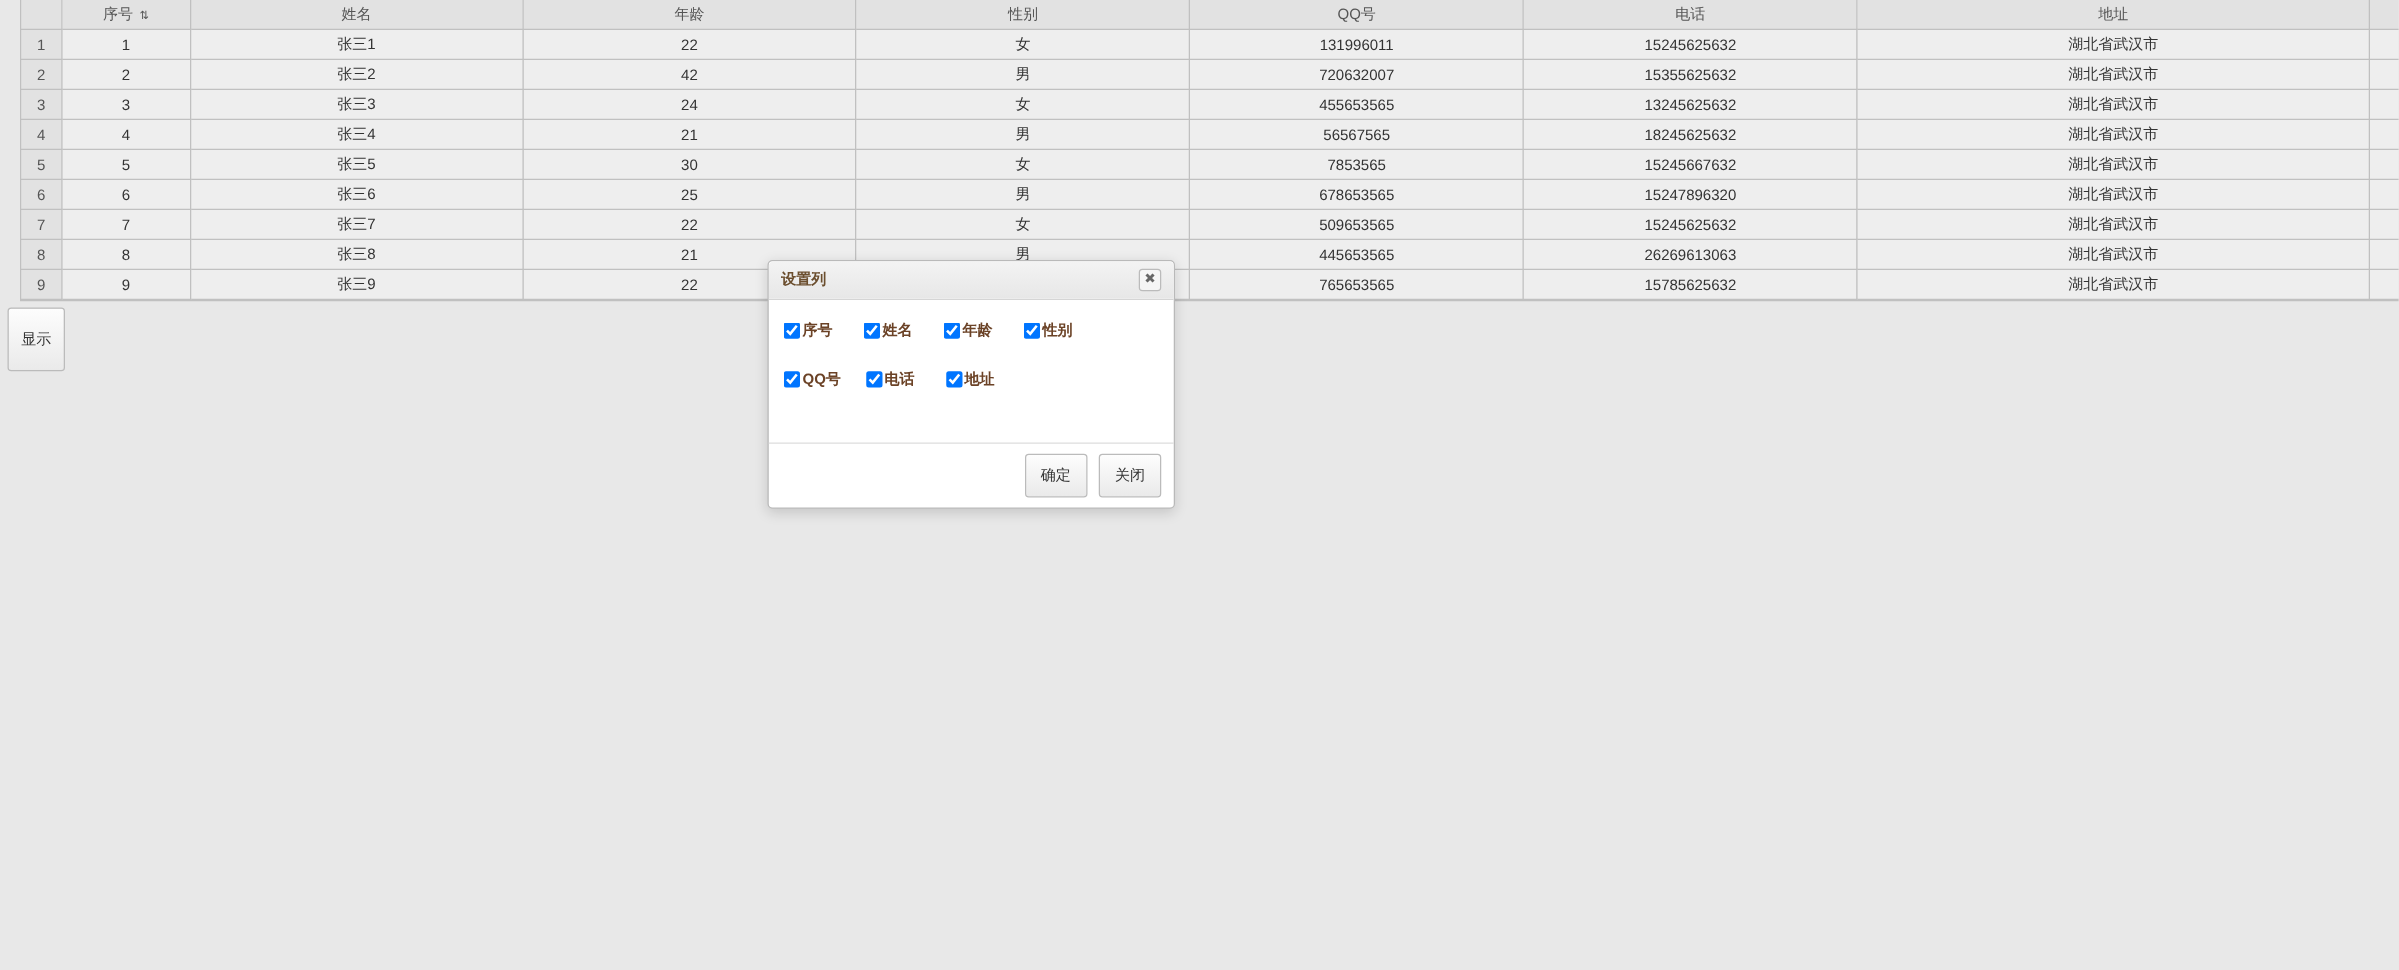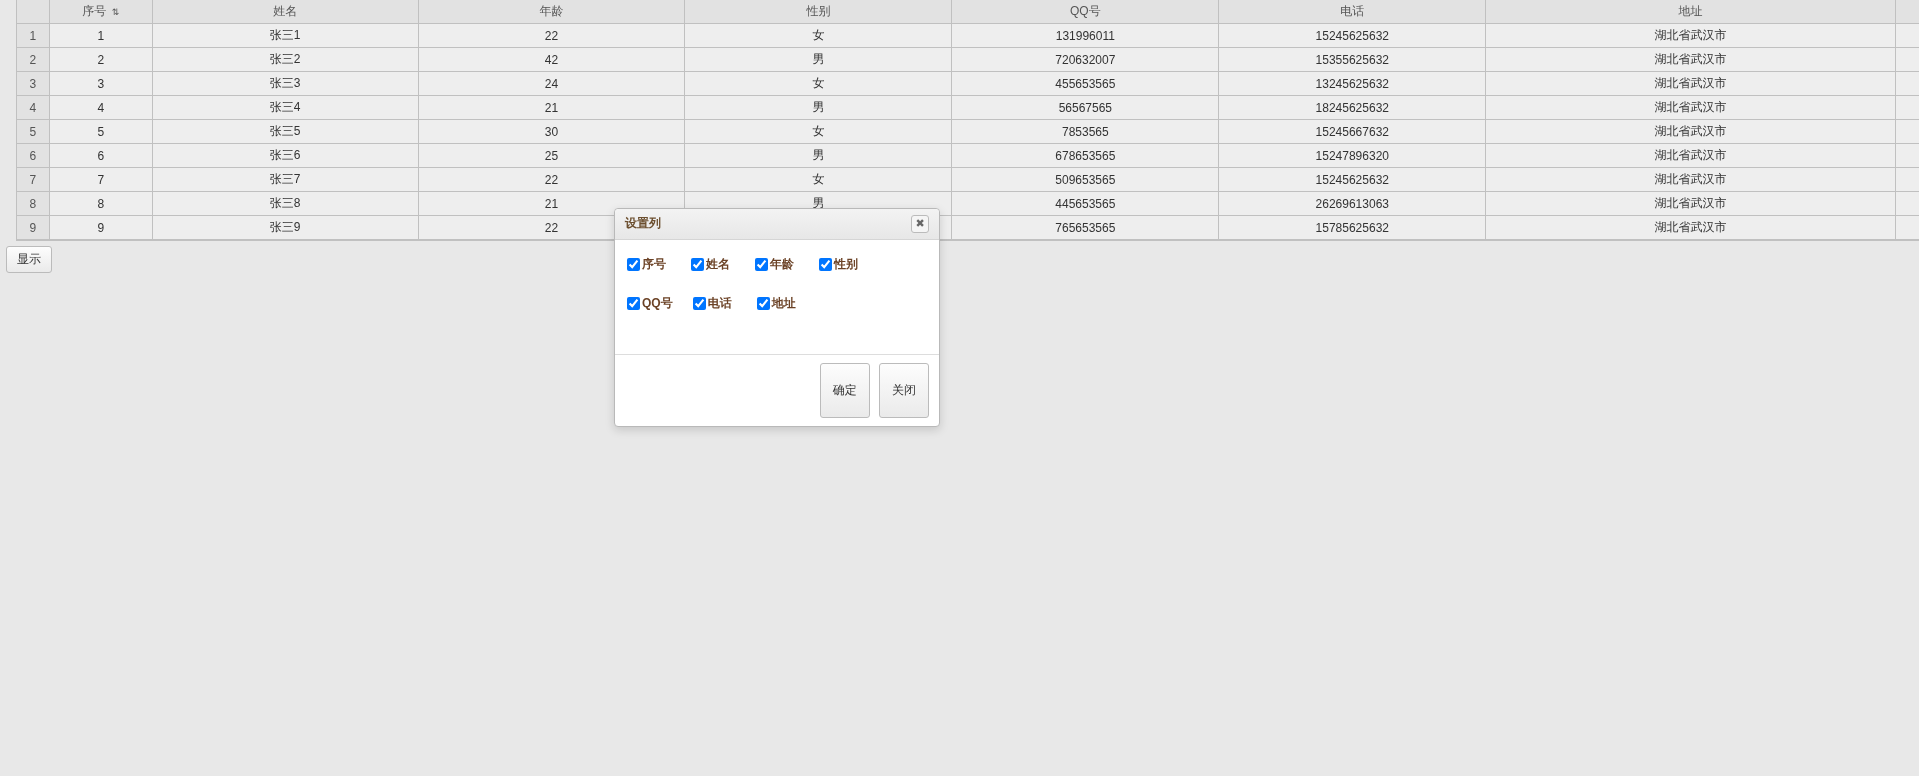--- a/index.html
+++ b/index.html
@@ -55,21 +55,21 @@
     .col-gender { width: 228px; }
     .col-qq { width: 228px; }
     .col-phone { width: 228px; }
     .col-addr { width: 350px; }
     .col-filler { width: 20px; border-right: none !important; }
     .btn-row {
       padding: 5px 6px;
     }
     .btn {
       display: inline-block;
-      padding: 4px 10px;
+      padding: 16px 10px;
       border: 1px solid #bbb;
       border-radius: 3px;
       background: linear-gradient(#fdfdfd,#eaeaea);
       color: #333;
       cursor: pointer;
       font-size: 12px;
     }
     
     .dialog {
       position: absolute;
@@ -125,21 +125,21 @@
     .chk-item label {
       font-weight: bold;
       color: #6b4226;
       font-size: 12px;
     }
     .dialog-footer {
       border-top: 1px solid #ddd;
       padding: 8px 10px;
       text-align: right;
     }
-    .dialog-footer .btn { margin-left: 6px; padding: 18px 12px; }
+    .dialog-footer .btn { margin-left: 6px; padding: 8px 12px; }
   </style>
 </head>
 <body>
 
 <div class="grid-wrapper">
   <table class="data-grid">
     <thead>
       <tr>
         <th class="col-rownum"></th>
         <th class="col-seq">

